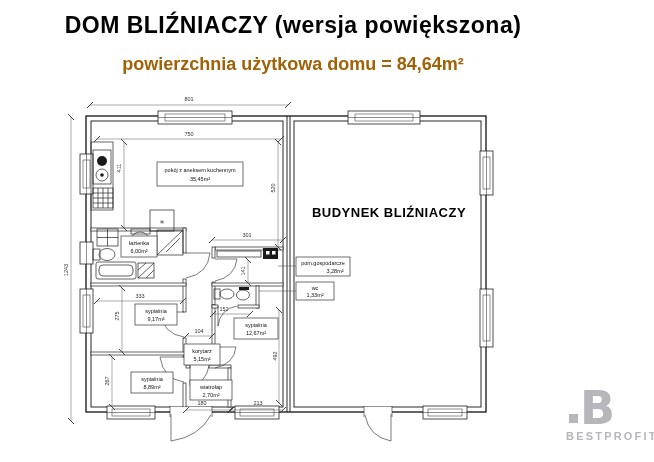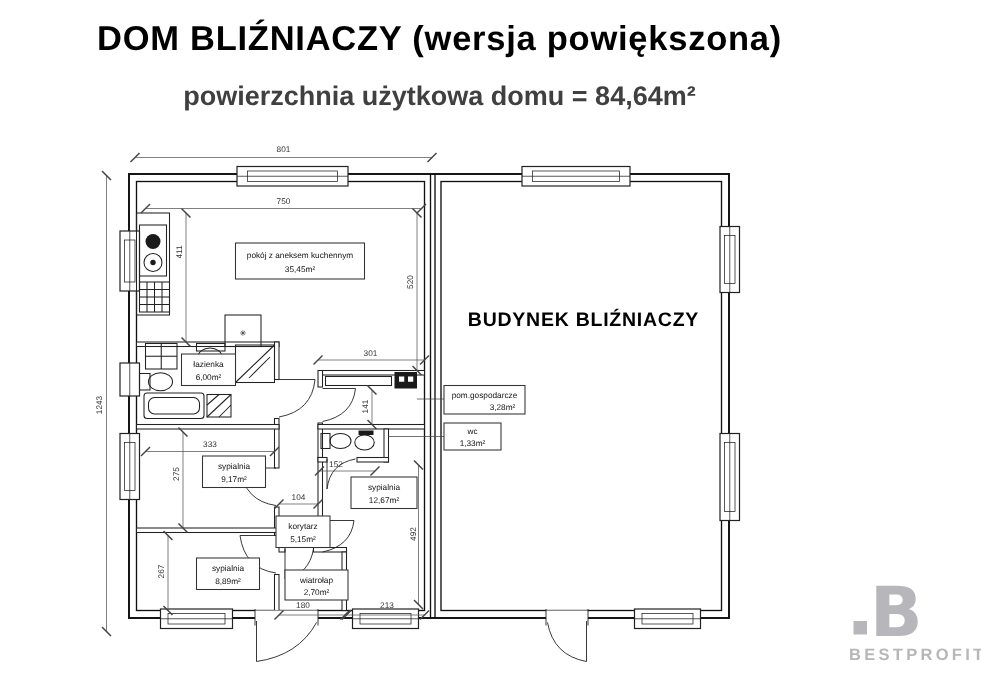--- a/index.html
+++ b/index.html
@@ -1,21 +1,21 @@
 <!DOCTYPE html>
 <html><head>
 <meta charset="utf-8">
 <style>
   html,body{margin:0;padding:0;background:#ffffff;}
   #stage{position:relative;width:654px;height:462px;background:#fff;overflow:hidden;
          font-family:"Liberation Sans",sans-serif;padding-left:48px;}
   .title{position:absolute;left:0;top:12px;width:586px;text-align:center;
          font-size:23px;font-weight:bold;color:#000;letter-spacing:.5px;}
   .subtitle{position:absolute;left:0;top:54px;width:586px;text-align:center;
-         font-size:18px;font-weight:bold;color:#404040;}
+         font-size:18px;font-weight:bold;color:#a16207;}
   svg{position:absolute;left:0;top:0;}
   .wall-outer{fill:none;stroke:#111;stroke-width:1.3;}
   .wall-inner{fill:none;stroke:#111;stroke-width:.9;}
   .iw{fill:#fff;stroke:#222;stroke-width:.7;}
   .win{fill:#fff;stroke:#222;stroke-width:.8;}
   .win2{fill:none;stroke:#222;stroke-width:.5;}
   .fix{fill:none;stroke:#222;stroke-width:.7;}
   .fixd{fill:#1a1a1a;stroke:none;}
   .door{fill:none;stroke:#222;stroke-width:.6;}
   .dim{stroke:#555;stroke-width:.5;}

